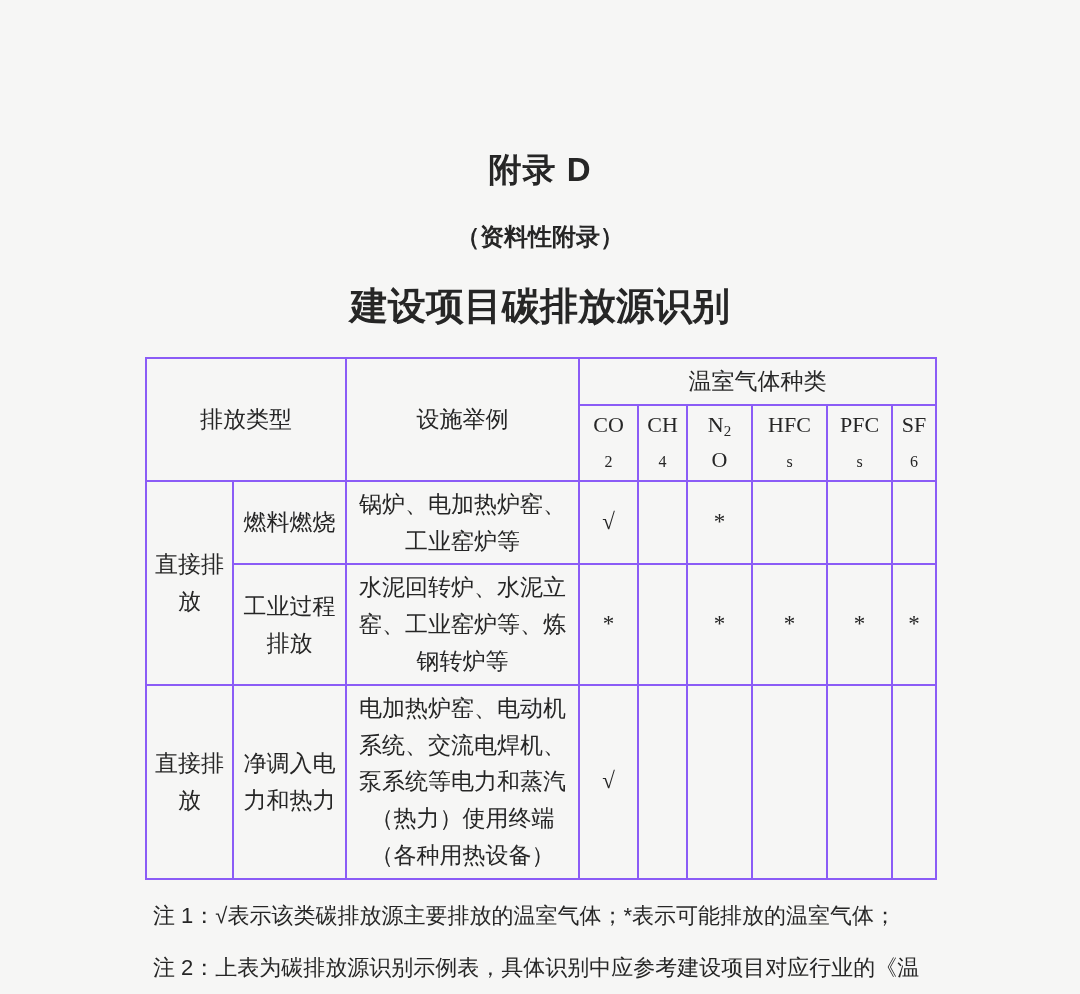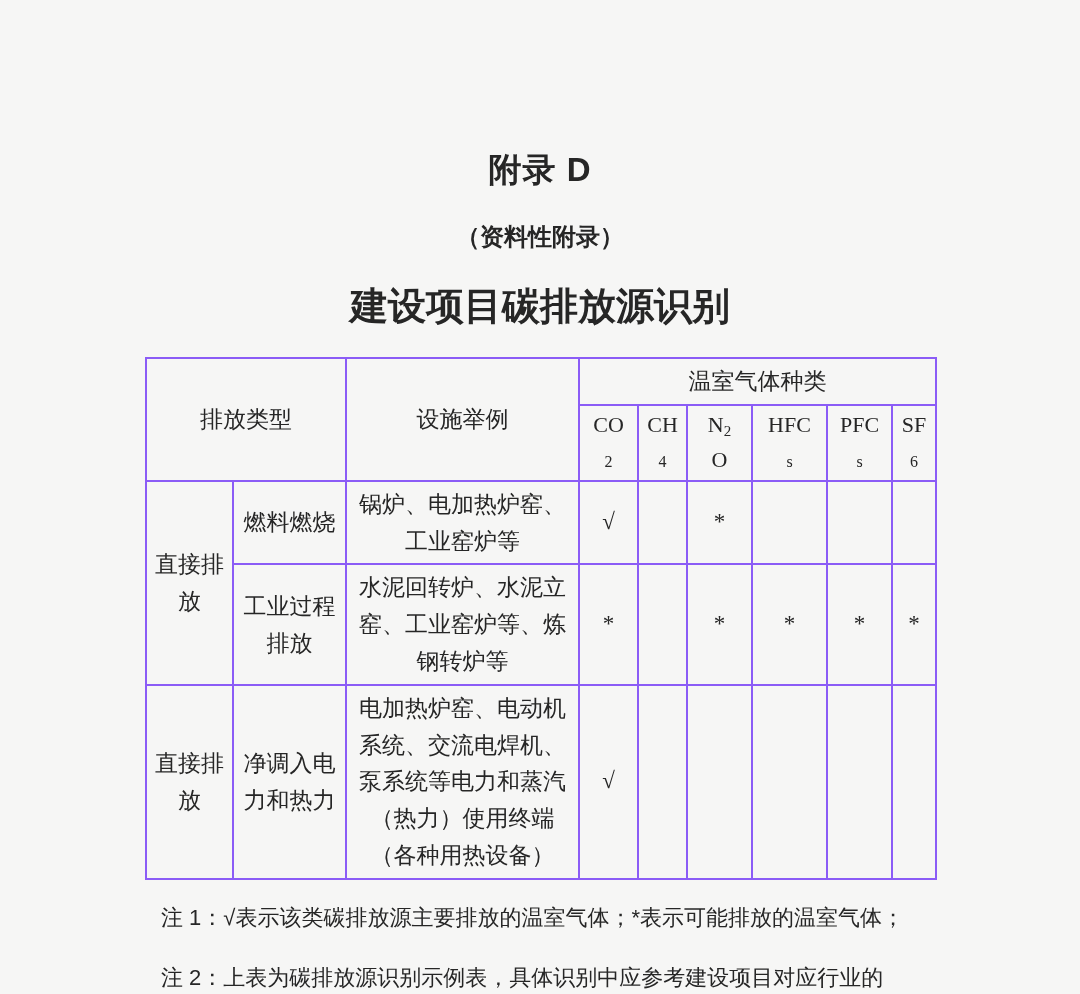--- a/index.html
+++ b/index.html
@@ -66,21 +66,21 @@
   td.examples-cell { line-height: 1.58; padding: 4px 8px; }
   td.category-cell, td.subtype-cell { line-height: 1.7; }
 
   .notes {
     margin-top: 14px;
     width: 790px;
     font-size: 22px;
     line-height: 2.0;
     text-align: left;
   }
-  .notes p { margin: 16px; }
+  .notes p { margin: 8px; }
 </style>
 </head>
 <body>
 
 <div class="page">
 
   <h1 class="title t-appendix">附录 D</h1>
   <h2 class="title t-sub">（资料性附录）</h2>
   <h2 class="title t-section">建设项目碳排放源识别</h2>
 

